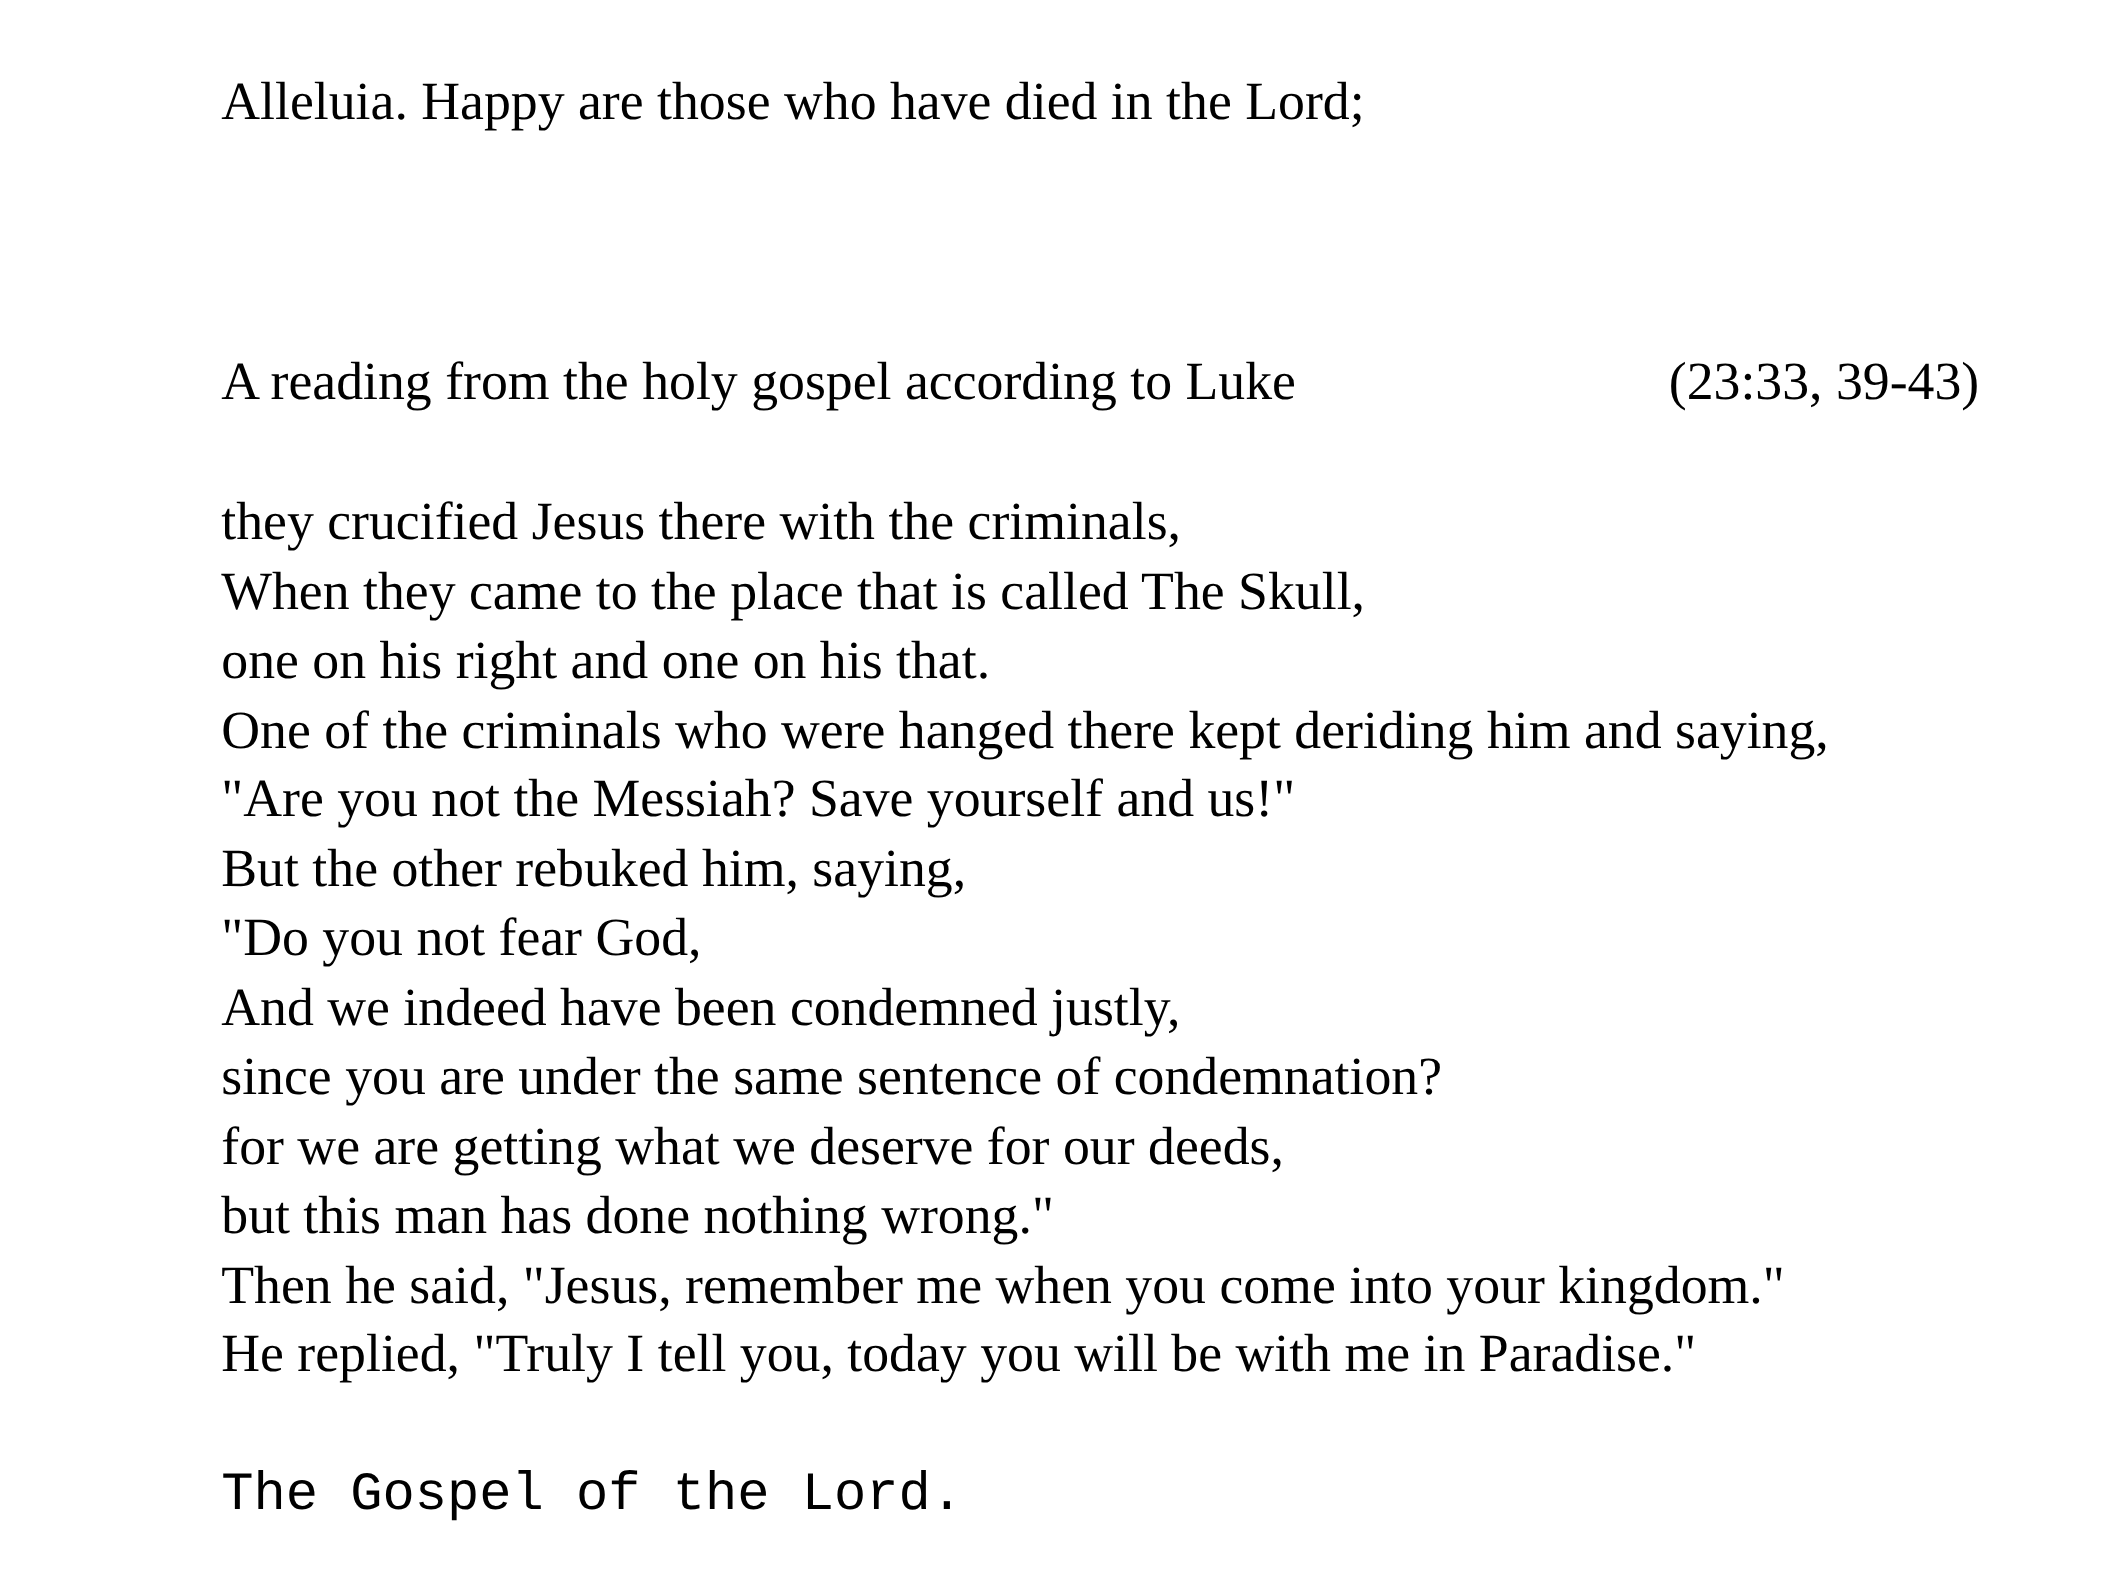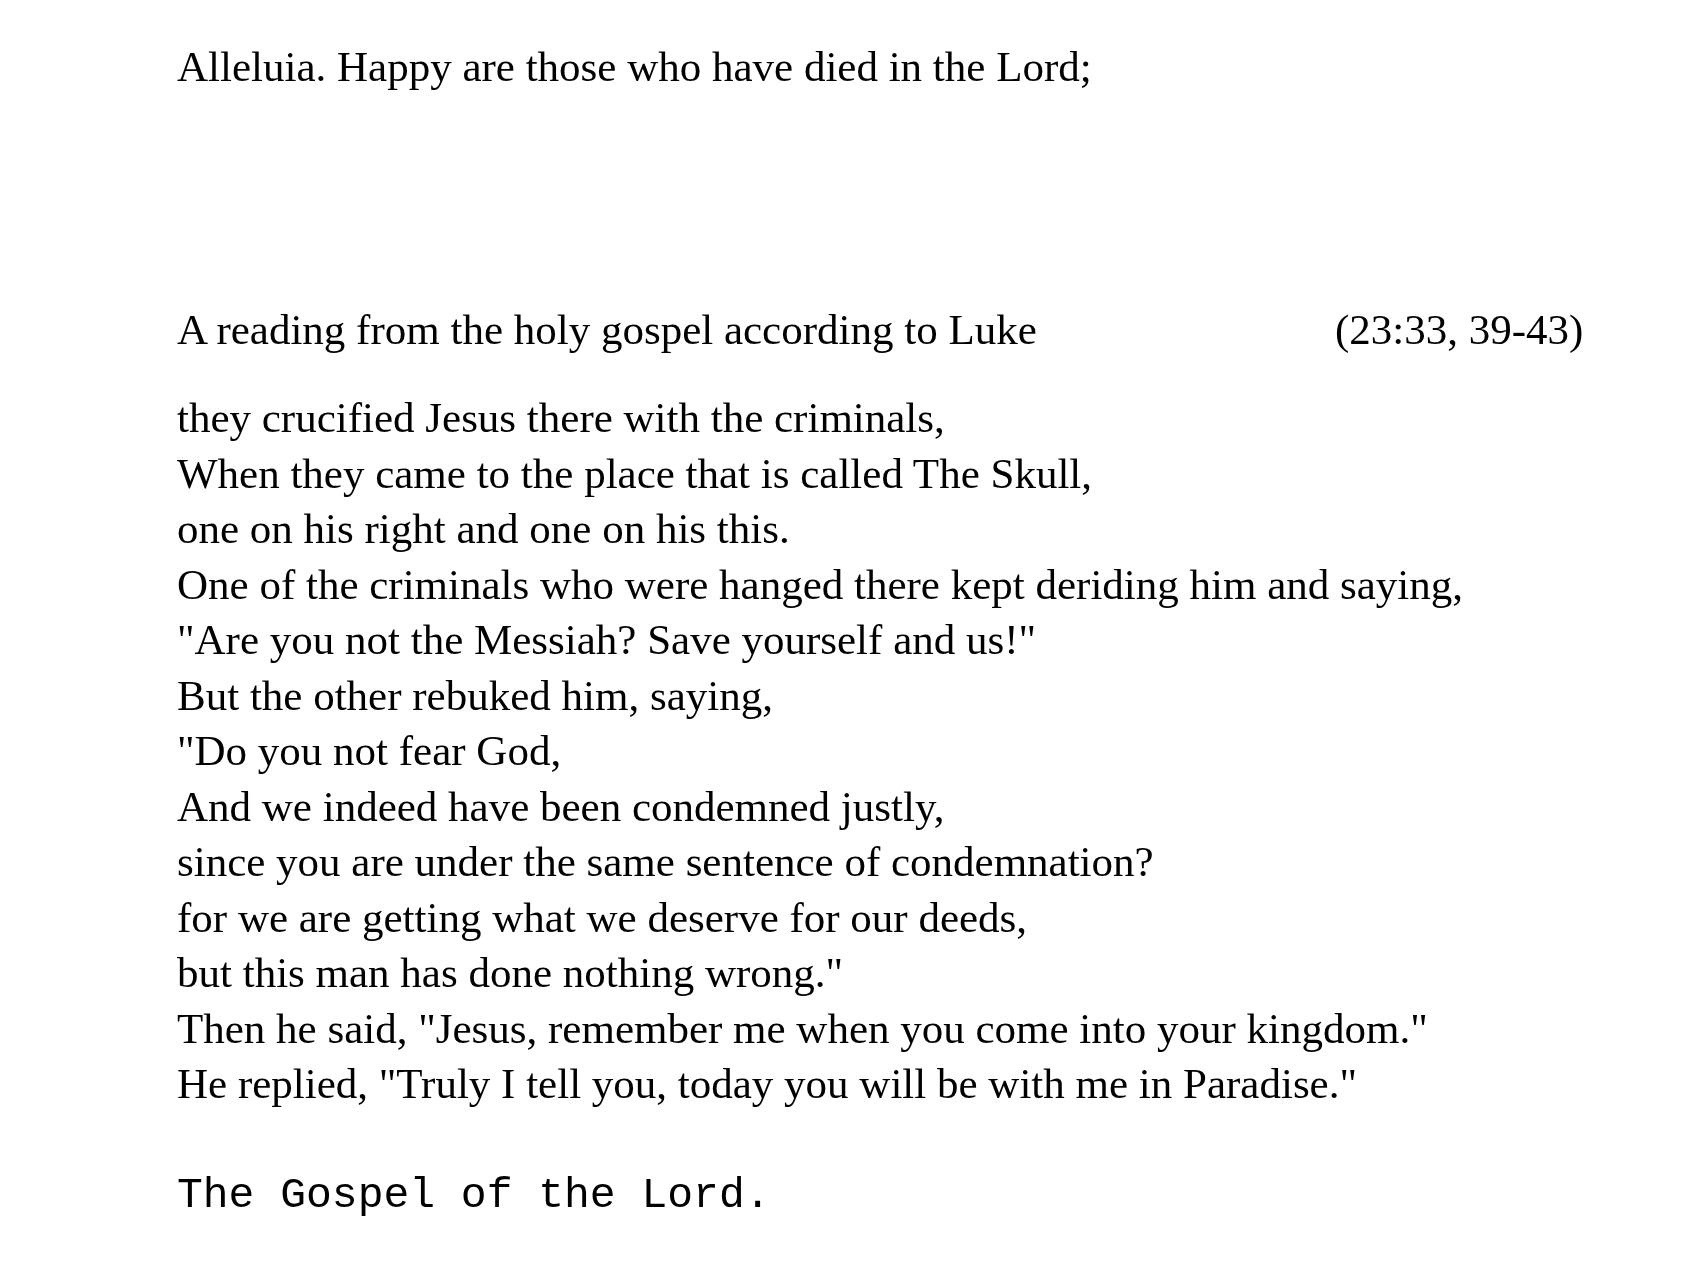--- a/index.html
+++ b/index.html
@@ -4,43 +4,43 @@
   <style>
     html, body { margin: 0; padding: 0; background: #ffffff; }
     body {
       width: 1690px; height: 1274px; overflow: hidden; position: relative;
       font-family: "Liberation Serif", "DejaVu Serif", serif;
       color: #000000;
     }
     .line {
       font-size: 43px; line-height: 55.5px; white-space: pre; margin: 0;
     }
-    .acclamation { position: absolute; left: 177px; top: 39px; }
-    .reading-header { position: absolute; left: 177px; top: 278px; width: 1440px; margin-top: 24px; }
+    .acclamation { position: absolute; left: 177px; top: 54px; }
+    .reading-header { position: absolute; left: 177px; top: 278px; width: 1440px; }
     .reading-title { display: inline-block; }
     .reading-ref { position: absolute; left: 1158px; top: 0; }
     .gospel-text { position: absolute; left: 177px; top: 390px; }
     .conclusion { position: absolute; left: 177px; top: 1168px; font-family: Liberation Mono, monospace; }
   </style>
 </head>
 <body>
 
 <div class="acclamation">
   <p class="line">Alleluia. Happy are those who have died in the Lord;</p>
 </div>
 
 <div class="reading-header">
   <p class="line reading-title">A reading from the holy gospel according to Luke</p>
   <p class="line reading-ref">(23:33, 39-43)</p>
 </div>
 
 <div class="gospel-text">
   <p class="line">they crucified Jesus there with the criminals,</p>
   <p class="line">When they came to the place that is called The Skull,</p>
-  <p class="line">one on his right and one on his this.</p>
+  <p class="line">one on his right and one on his that.</p>
   <p class="line">One of the criminals who were hanged there kept deriding him and saying,</p>
   <p class="line">"Are you not the Messiah? Save yourself and us!"</p>
   <p class="line">But the other rebuked him, saying,</p>
   <p class="line">"Do you not fear God,</p>
   <p class="line">And we indeed have been condemned justly,</p>
   <p class="line">since you are under the same sentence of condemnation?</p>
   <p class="line">for we are getting what we deserve for our deeds,</p>
   <p class="line">but this man has done nothing wrong."</p>
   <p class="line">Then he said, "Jesus, remember me when you come into your kingdom."</p>
   <p class="line">He replied, "Truly I tell you, today you will be with me in Paradise."</p>

